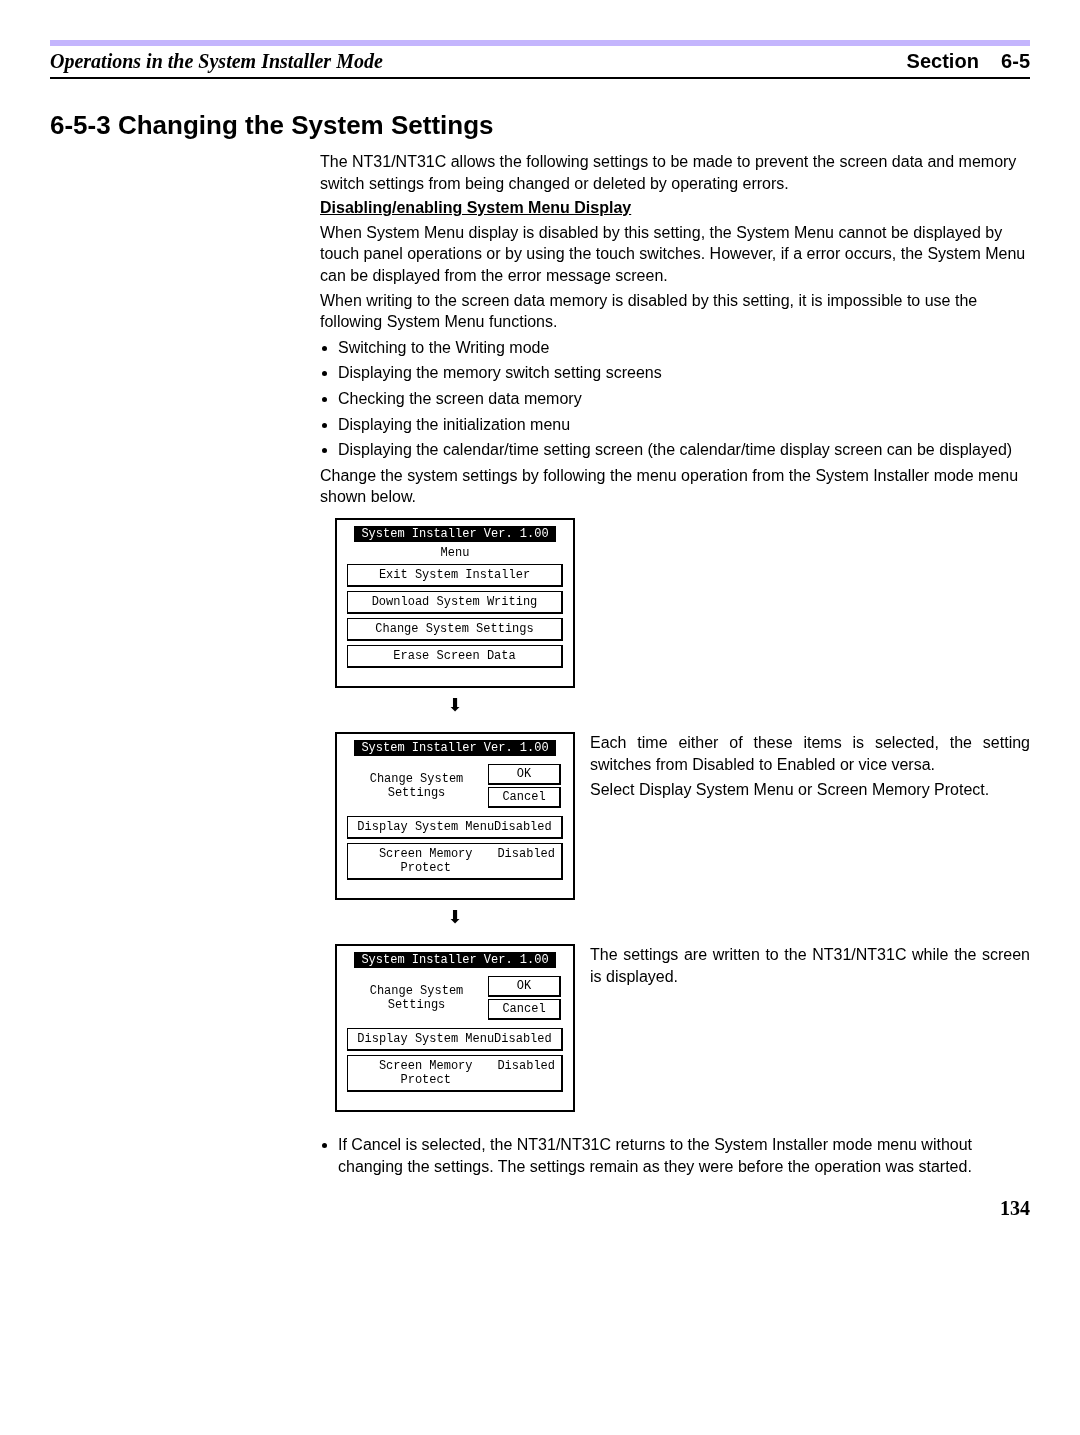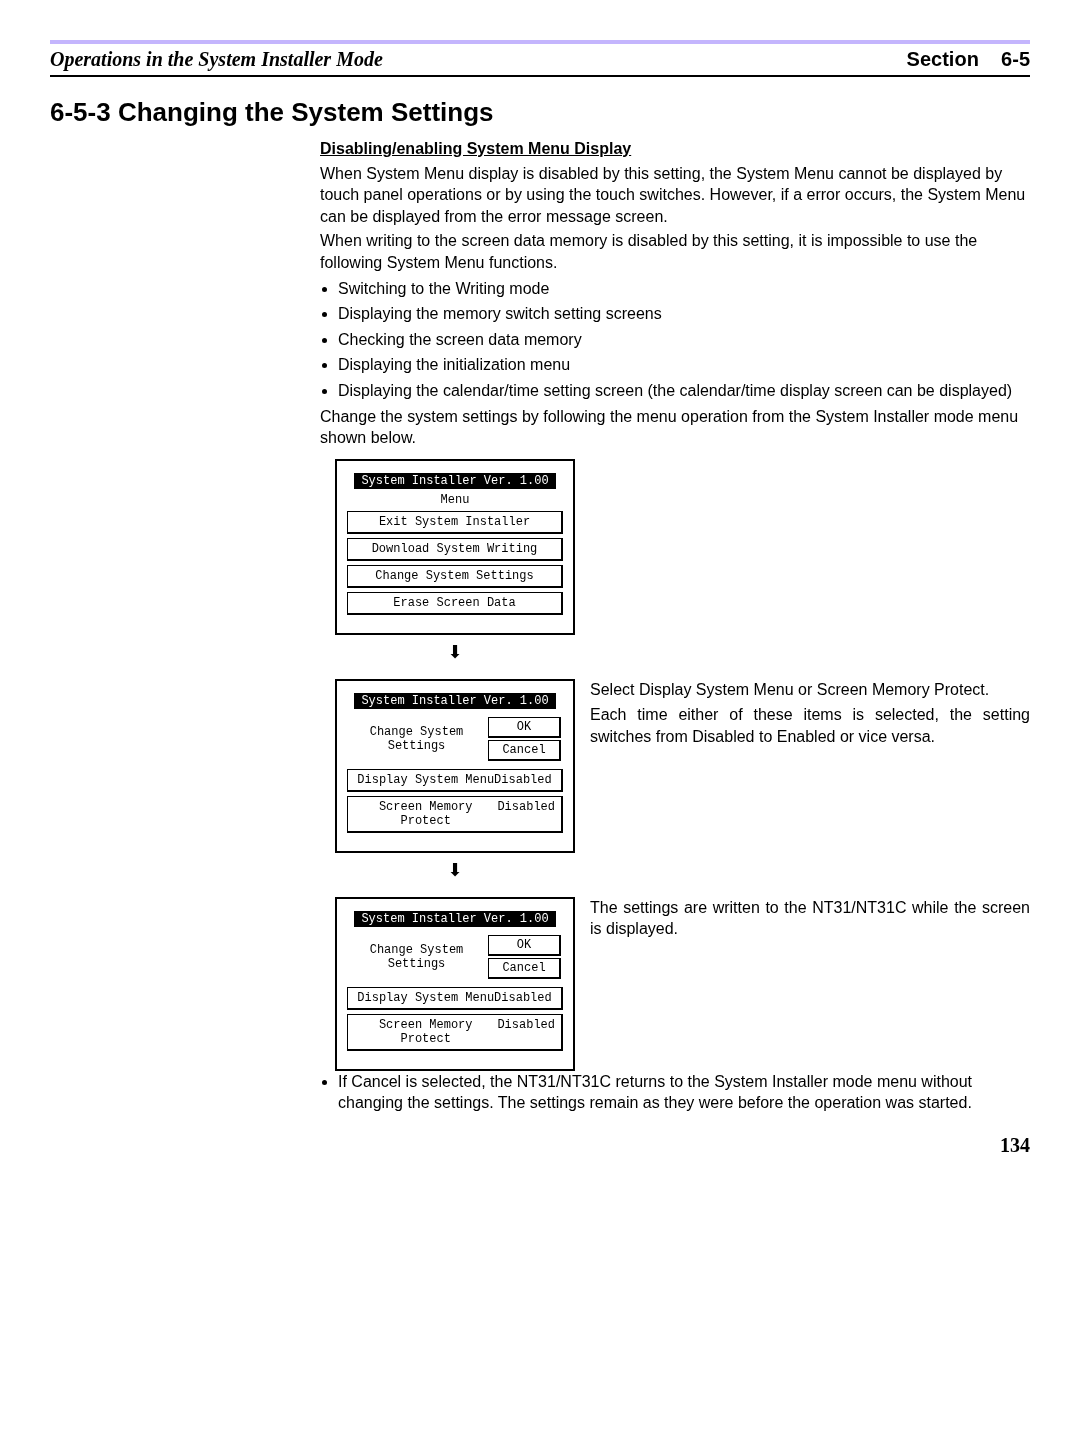--- a/index.html
+++ b/index.html
@@ -8,24 +8,24 @@
     margin: 0;
     padding: 40px 50px;
     width: 1080px;
     box-sizing: border-box;
     color: #000;
   }
   .header-bar {
     display: flex;
     justify-content: space-between;
     align-items: baseline;
-    border-top: 4px solid #c4b5fd;
+    border-top: 6px solid #c4b5fd;
     border-bottom: 2px solid #000;
     padding: 4px 0;
-    margin-bottom: 20px;
+    margin-bottom: 31px;
   }
   .header-left {
     font-style: italic;
     font-weight: bold;
     font-family: "Times New Roman", serif;
     font-size: 20px;
   }
   .header-right {
     font-weight: bold;
     font-size: 20px;
@@ -70,21 +70,21 @@
     text-align: justify;
   }
   .text-col p { margin: 0 0 4px 0; }
   .lcd-screen {
     border: 2px solid #000;
     width: 240px;
     margin: 0 auto;
     background: #fff;
     font-family: "Courier New", monospace;
     font-size: 12px;
-    padding: 12px 4px 14px 4px;
+    padding: 6px 4px 14px 4px;
     box-sizing: border-box;
   }
   .lcd-title {
     display: block;
     background: #000;
     color: #fff;
     text-align: center;
     padding: 1px 4px;
     margin: 0 auto 4px auto;
     width: 85%;
@@ -136,36 +136,37 @@
     font-family: "Times New Roman", serif;
     font-weight: bold;
     font-size: 20px;
     margin-top: 20px;
   }
   .note-block {
     margin-left: 270px;
     font-size: 16px;
     line-height: 1.35;
   }
-  .note-block ul { list-style-type: disc; padding-left: 18px; margin: 0 0 0 0;}
+  .note-block ul { list-style-type: disc; padding-left: 18px; margin: 22px 0 0 0;}
 </style>
 </head>
 <body>
 
 <div class="header-bar">
   <span class="header-left">Operations in the System Installer Mode</span>
   <span class="header-right">
     <span>Section</span>&nbsp;&nbsp;&nbsp;
     <span>6-5</span>
   </span>
 </div>
 
 <h1 class="section-title">6-5-3  Changing the System Settings</h1>
 
 <div class="content-block">
+  <p>The NT31/NT31C allows the following settings to be made to prevent the screen data and memory switch settings from being changed or deleted by operating errors.</p>
   <p class="subheading">Disabling/enabling System Menu Display</p>
   <p>When System Menu display is disabled by this setting, the System Menu cannot be displayed by touch panel operations or by using the touch switches. However, if a error occurs, the System Menu can be displayed from the error message screen.</p>
   <p>When writing to the screen data memory is disabled by this setting, it is impossible to use the following System Menu functions.</p>
   <ul class="bullets">
     <li>Switching to the Writing mode</li>
     <li>Displaying the memory switch setting screens</li>
     <li>Checking the screen data memory</li>
     <li>Displaying the initialization menu</li>
     <li>Displaying the calendar/time setting screen (the calendar/time display screen can be displayed)</li>
   </ul>
@@ -202,22 +203,22 @@
         <span>Disabled</span>
       </div>
       <div class="lcd-state-row">
         <span>Screen Memory Protect</span>
         <span>Disabled</span>
       </div>
     </div>
     <div class="arrow-down">⬇</div>
   </div>
   <div class="text-col">
+    <p>Each time either of these items is selected, the setting switches from Disabled to Enabled or vice versa.</p>
     <p>Select Display System Menu or Screen Memory Protect.</p>
-    <p>Each time either of these items is selected, the setting switches from Disabled to Enabled or vice versa.</p>
   </div>
 </div>
 
 <div class="figure-row">
   <div class="figure-col" style="margin-left:270px;">
     <div class="lcd-screen">
       <span class="lcd-title">System Installer  Ver. 1.00</span>
       <div class="lcd-row">
         <span>Change System Settings</span>
         <div>

